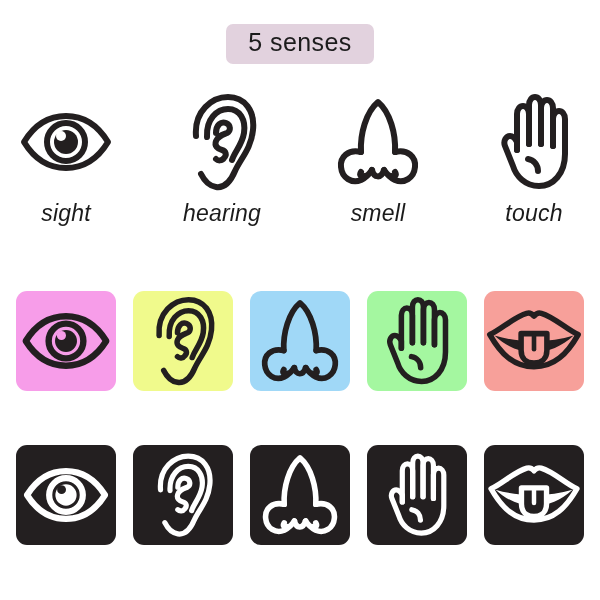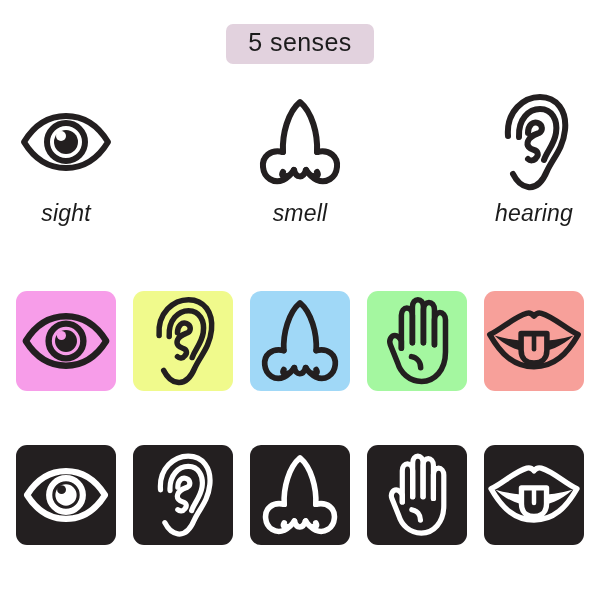--- a/index.html
+++ b/index.html
@@ -141,47 +141,61 @@
           </g>
           <circle cx="48" cy="35" r="12" fill="#231f20"></circle>
           <circle cx="43" cy="29" r="5" fill="#ffffff"></circle>
         </svg>
       </div>
       <div class="label">sight</div>
     </div>
 
     <div class="cell">
       <div class="icon-box">
+        <svg width="74" height="100" viewBox="0 0 74 100">
+          <g fill="none" stroke="#231f20" stroke-width="6" stroke-linecap="round" stroke-linejoin="round">
+            <path d="M11 44 C 9 19, 27 5, 43 5 C 60 5, 70 19, 68 38 C 66 57, 56 66, 50 79 C 45 91, 38 96, 31 95 C 24 94, 19 88, 16 82"></path>
+            <path d="M22 45 C 21 27, 32 17, 43 17 C 55 17, 61 28, 59 41 C 57 53, 50 59, 47 68"></path>
+            <path d="M31 41 C 31 33, 36 29, 41 31 C 46 33, 46 39, 42 41 C 37 43, 33 44, 31 49 C 29 54, 33 57, 37 58 C 41 59, 42 63, 39 66 C 37 69, 33 69, 31 67"></path>
+          </g>
+        </svg>
+      </div>
+      <div class="label">hearing</div>
+    </div>
+
+    <div class="cell">
+      <div class="icon-box">
         <svg width="84" height="96" viewBox="0 0 84 96">
           <g fill="none" stroke="#231f20" stroke-width="6" stroke-linecap="round" stroke-linejoin="round">
             <path d="M25 58 C 24 40, 30 18, 42 8 C 54 18, 60 40, 59 58"></path>
             <path d="M25 58 C 12 55, 4 63, 5 73 C 6 84, 16 90, 25 86 C 31 83, 34 79, 36 76"></path>
             <path d="M59 58 C 72 55, 80 63, 79 73 C 78 84, 68 90, 59 86 C 53 83, 50 79, 48 76"></path>
             <path d="M36 76 C 38 84, 45 85, 48 76"></path>
             <path d="M29 82 C 25 84, 23 81, 25 78"></path>
             <path d="M55 82 C 59 84, 61 81, 59 78"></path>
           </g>
         </svg>
       </div>
       <div class="label">smell</div>
     </div>
 
     <div class="cell">
       <div class="icon-box">
         <svg width="74" height="100" viewBox="0 0 74 100">
           <g fill="none" stroke="#231f20" stroke-width="6" stroke-linecap="round" stroke-linejoin="round">
-            <path d="M11 44 C 9 19, 27 5, 43 5 C 60 5, 70 19, 68 38 C 66 57, 56 66, 50 79 C 45 91, 38 96, 31 95 C 24 94, 19 88, 16 82"></path>
-            <path d="M22 45 C 21 27, 32 17, 43 17 C 55 17, 61 28, 59 41 C 57 53, 50 59, 47 68"></path>
-            <path d="M31 41 C 31 33, 36 29, 41 31 C 46 33, 46 39, 42 41 C 37 43, 33 44, 31 49 C 29 54, 33 57, 37 58 C 41 59, 42 63, 39 66 C 37 69, 33 69, 31 67"></path>
-          </g>
-        </svg>
-      </div>
-      <div class="label">hearing</div>
-    </div>
-
+            <path d="M20 58 L 20 22 C 20 17, 23 14, 26 14 C 29 14, 32 17, 32 22 L 32 52"></path>
+            <path d="M32 52 L 32 13 C 32 8, 35 5, 38 5 C 41 5, 44 8, 44 13 L 44 52"></path>
+            <path d="M44 52 L 44 16 C 44 11, 47 8, 50 8 C 53 8, 56 11, 56 16 L 56 54"></path>
+            <path d="M56 54 L 56 27 C 56 22, 59 19, 62 19 C 65 19, 68 22, 68 27 L 68 62 C 68 82, 56 94, 42 94 C 28 94, 19 84, 16 74 L 8 54 C 6 49, 9 44, 13 44 C 16 44, 18 46, 20 50 L 20 58"></path>
+            <path d="M31 67 C 37 68, 41 73, 41 79"></path>
+          </g>
+        </svg>
+      </div>
+      <div class="label">touch</div>
+    </div>
 
   </div>
 
   <div class="row row-color">
 
     <div class="cell">
       <div class="tile" style="background:#f79de9">
         <svg width="96" height="64" viewBox="0 0 96 70">
           <g fill="none" stroke="#231f20" stroke-width="7" stroke-linecap="round" stroke-linejoin="round">
             <path d="M4 35 C 19 11, 38 8, 48 8 C 58 8, 77 11, 92 35 C 77 59, 58 62, 48 62 C 38 62, 19 59, 4 35 Z"></path>

